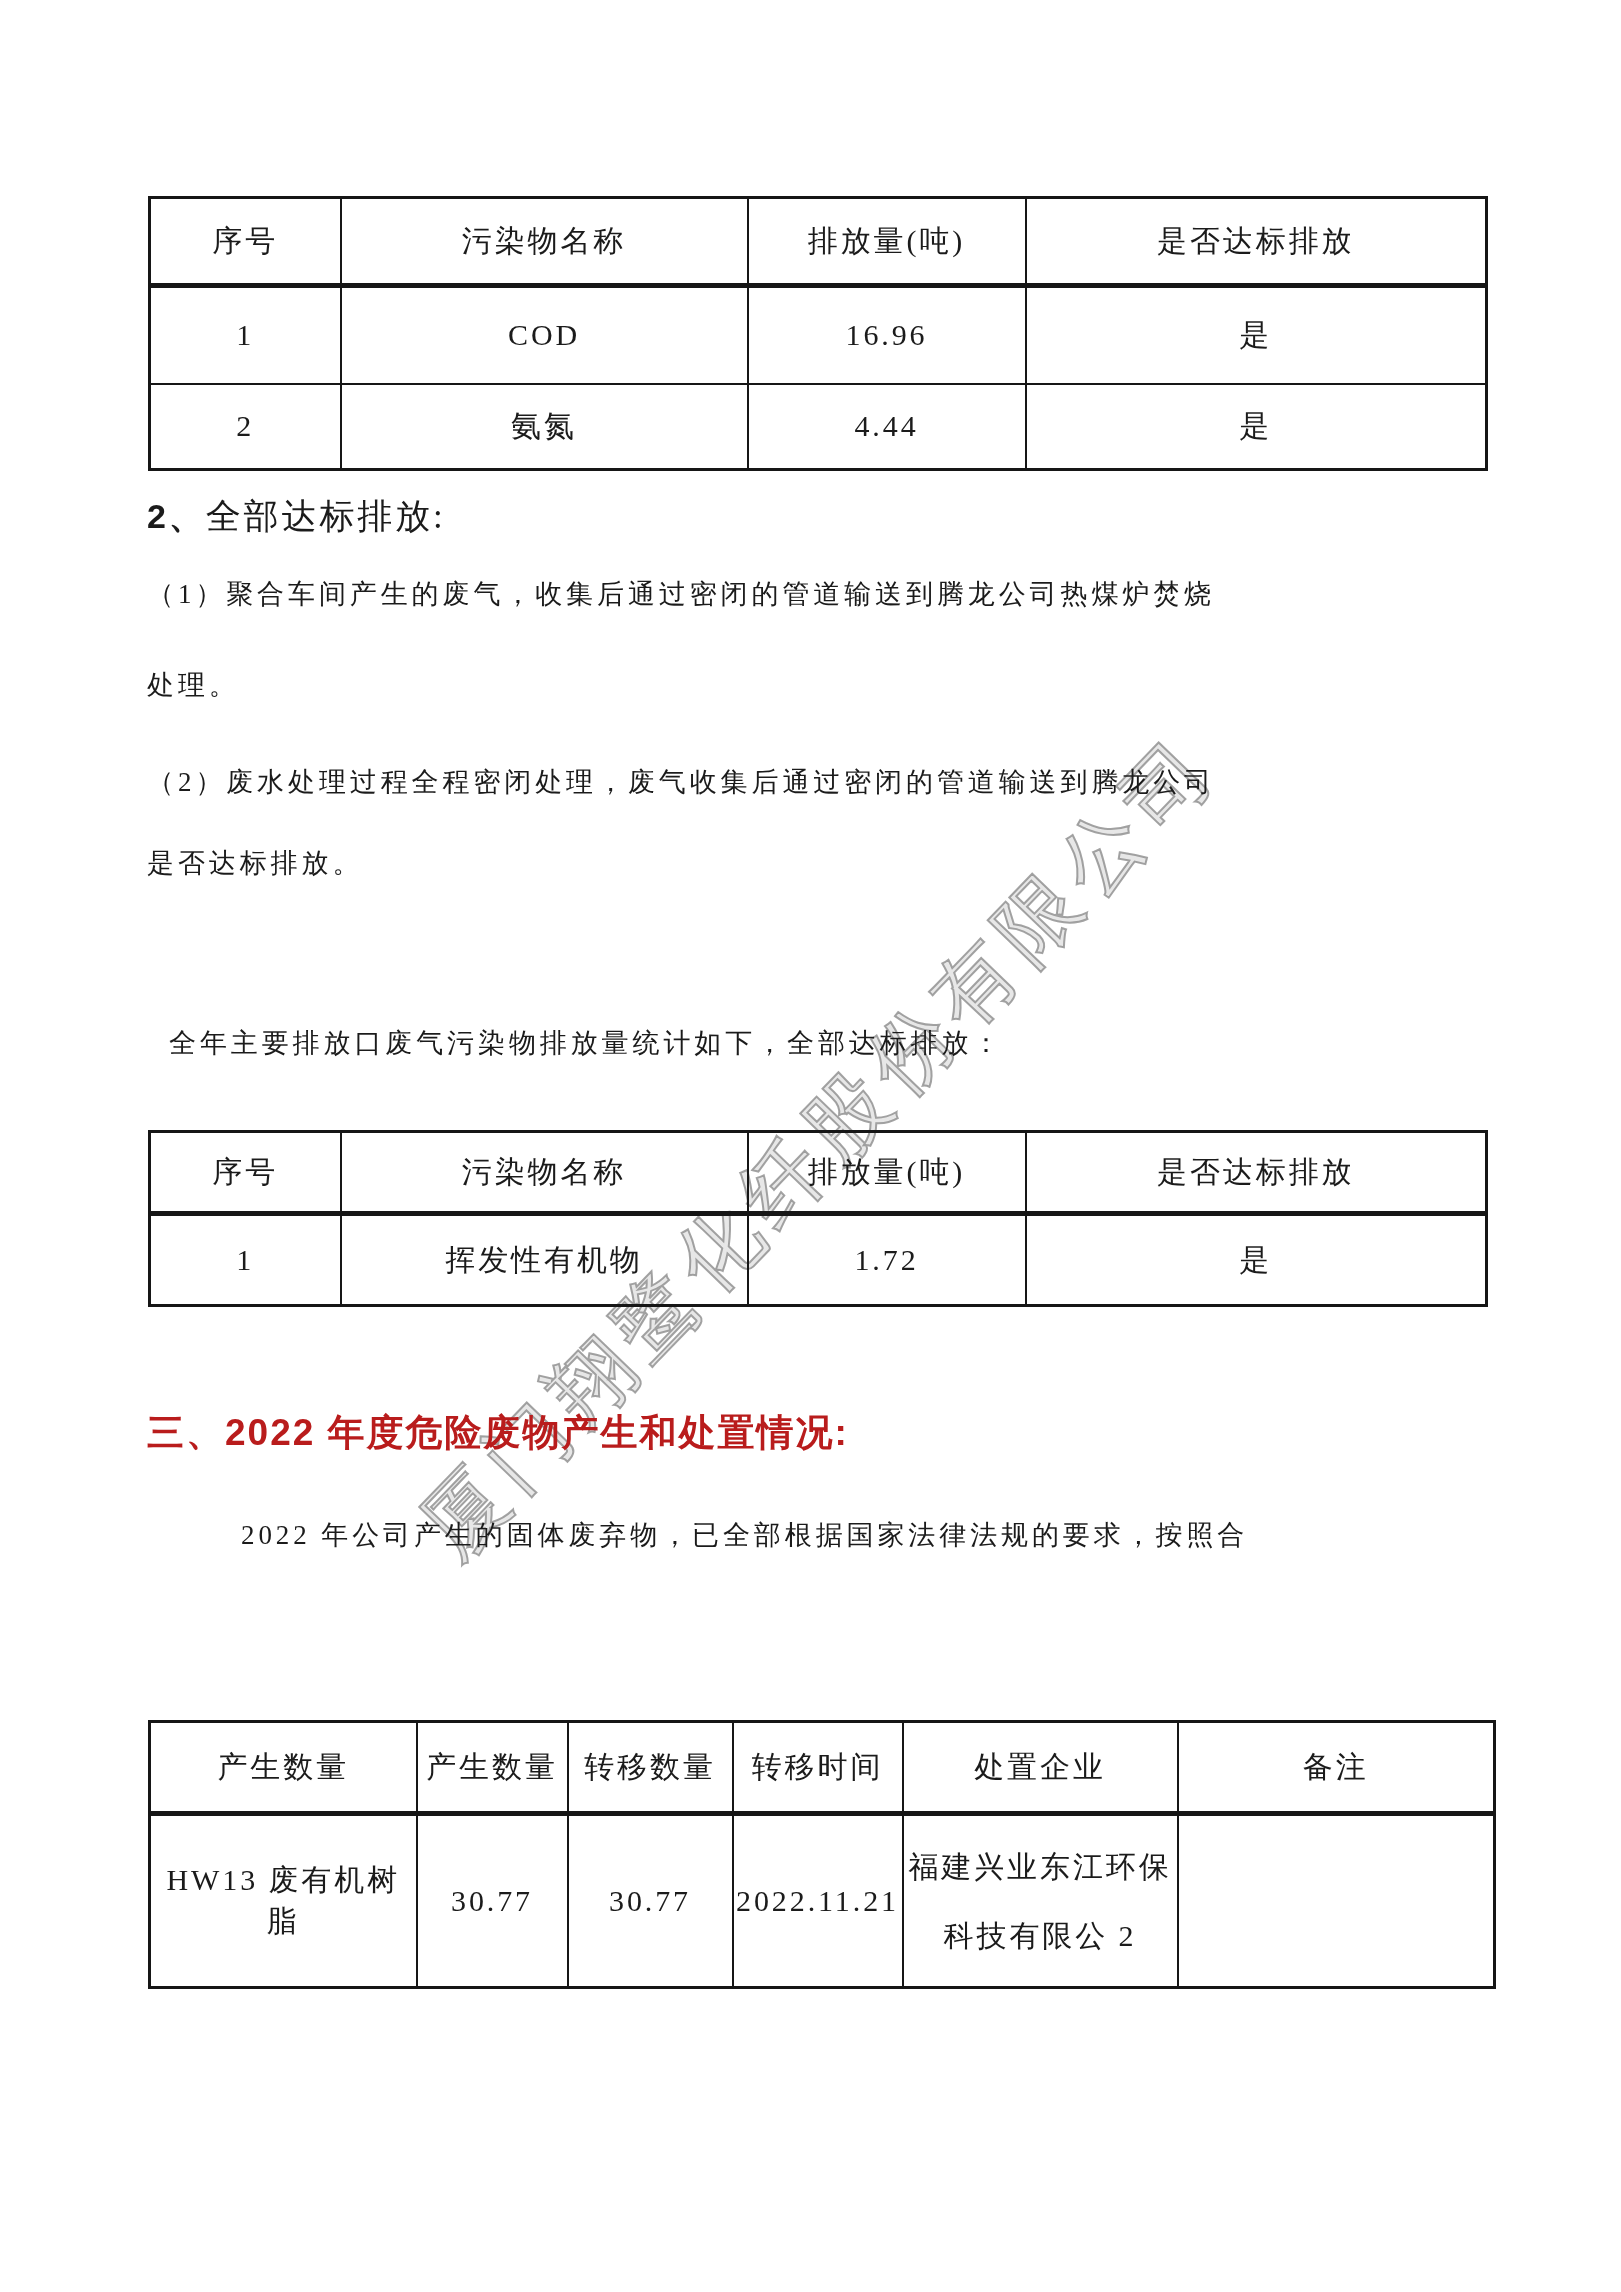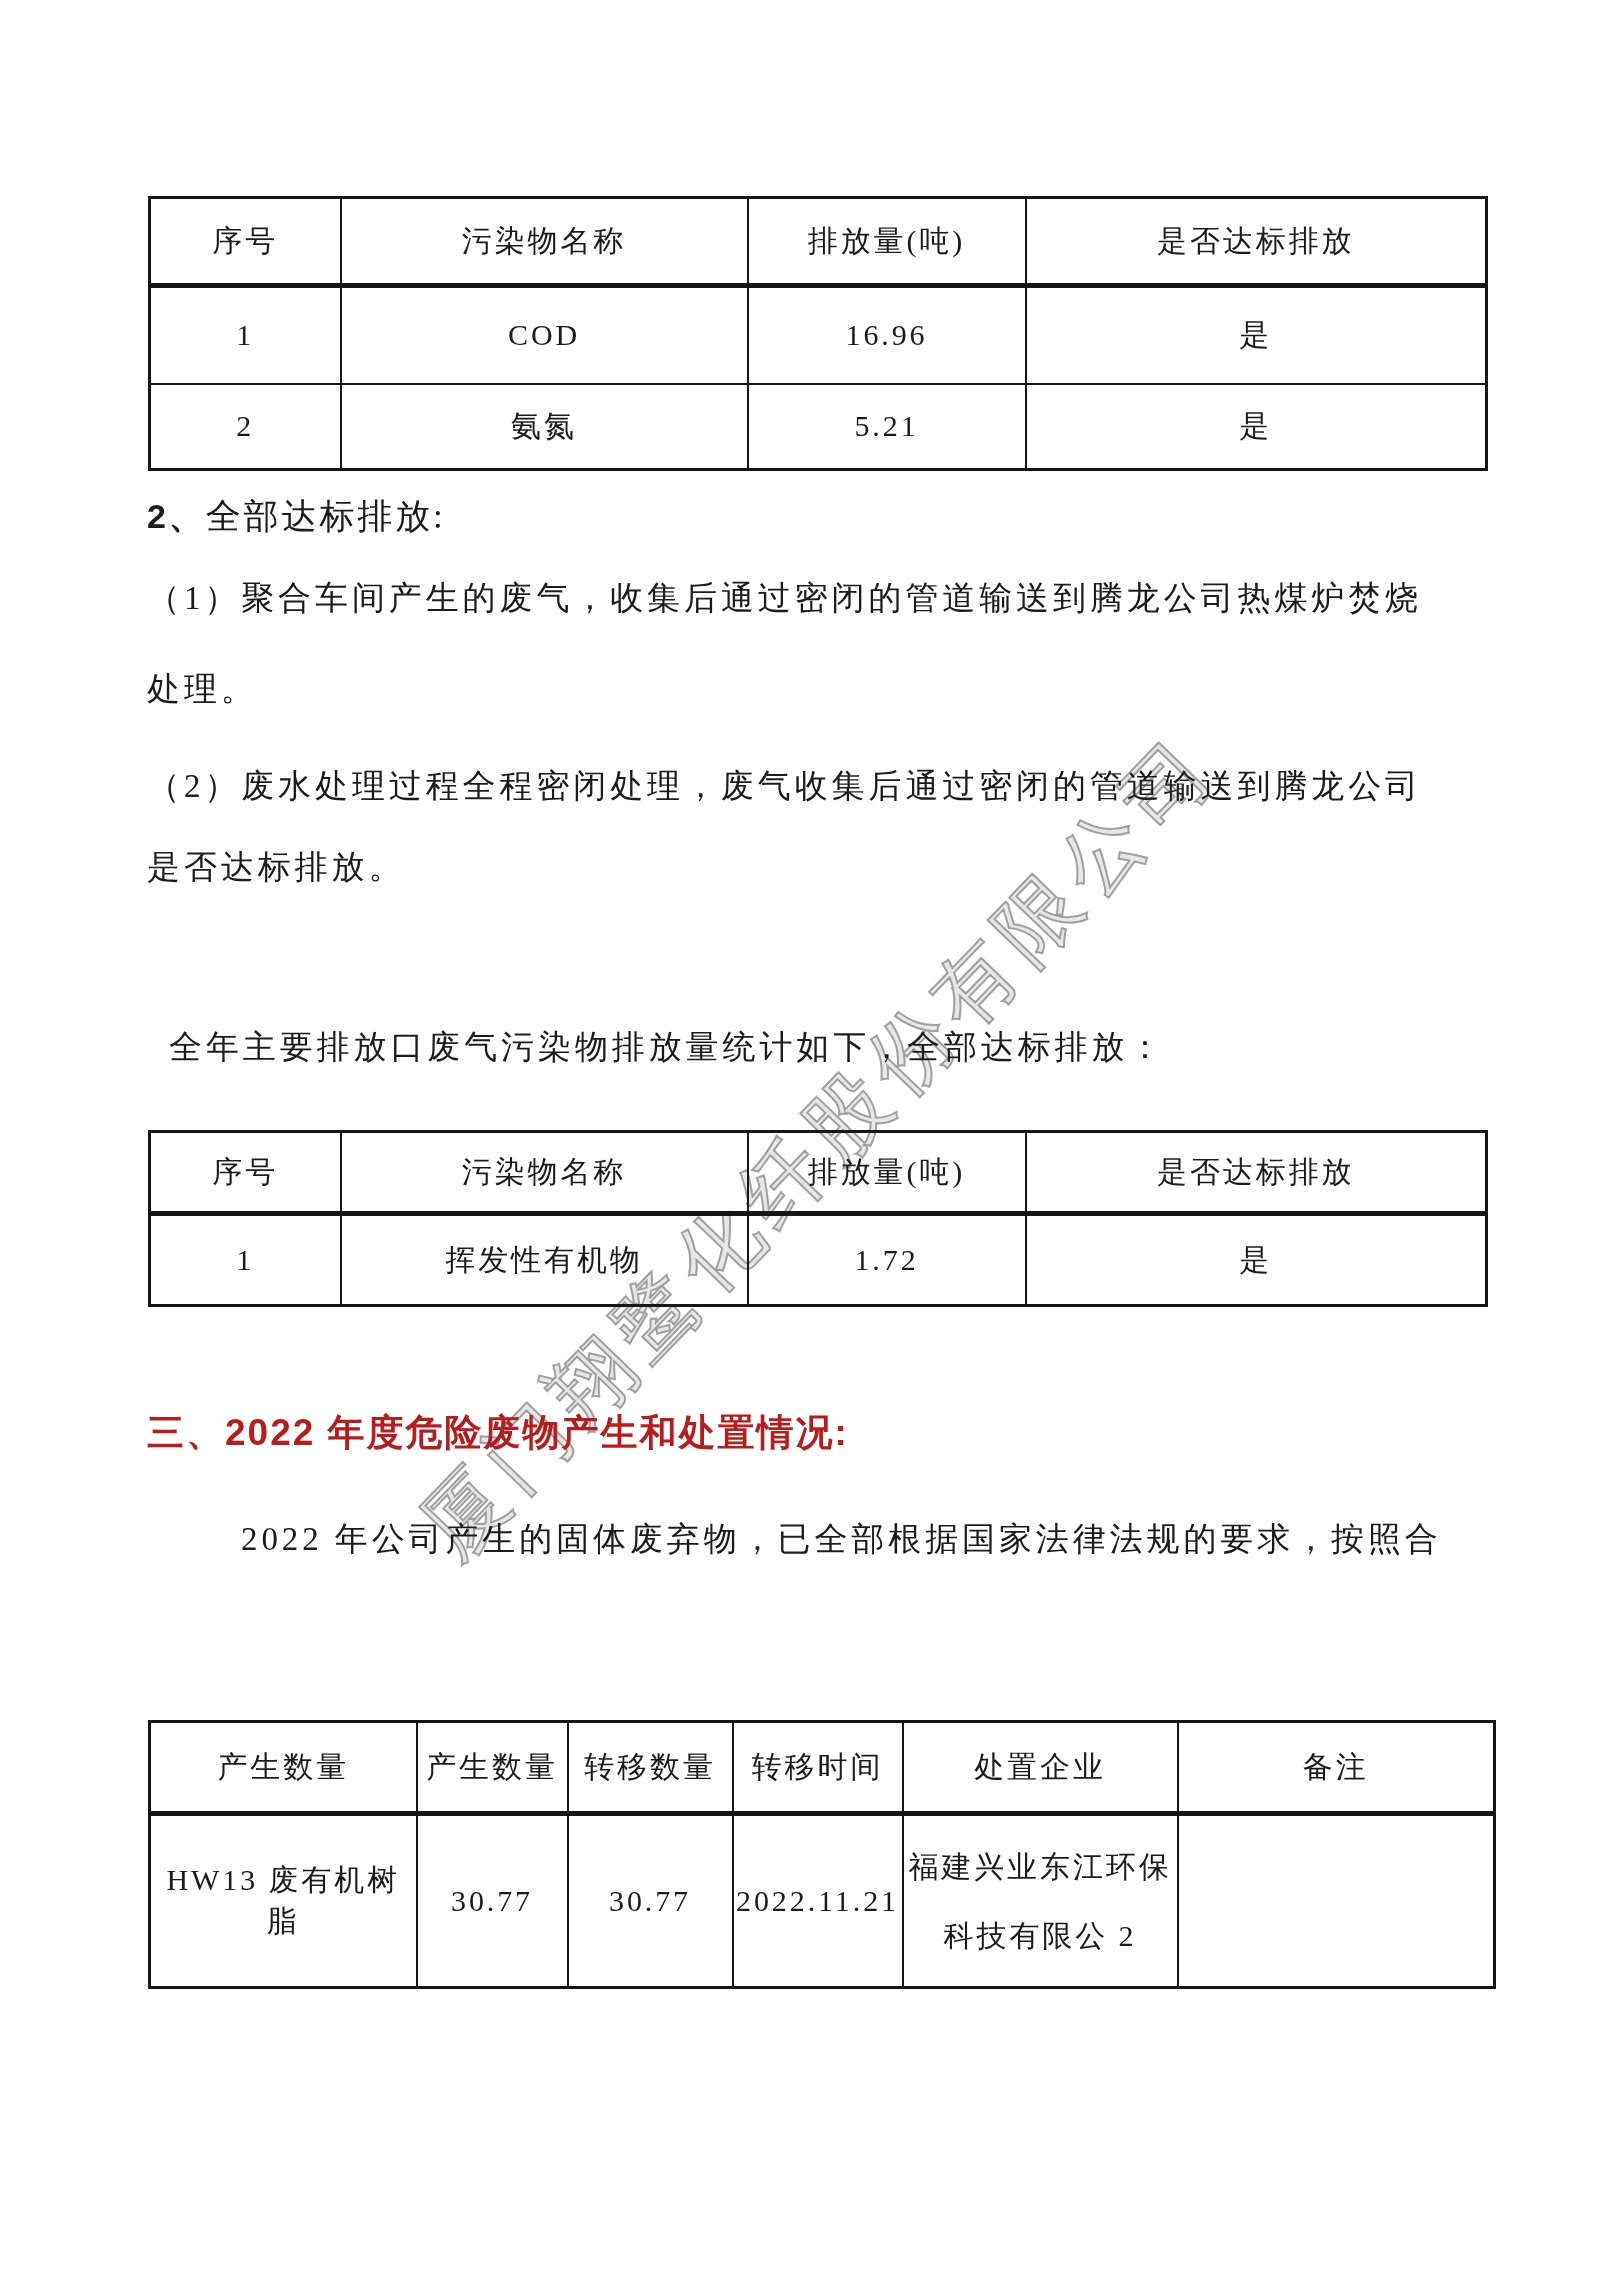--- a/index.html
+++ b/index.html
@@ -50,21 +50,21 @@
     border-bottom-width:5.9px;
     text-align:center;
     padding-right:113px;
   }
   .low{padding-top:25.5px;}
   .preline{white-space:pre-line;line-height:2.3;}
   
   .line{
     position:absolute;
     left:147px;
-    font-size:33px;
+    font-size:27px;
     letter-spacing:3.9px;
     white-space:nowrap;
   }
   .h2line{
     position:absolute;
     left:147px;top:493px;
     font-size:35px;
     letter-spacing:2.9px;
     white-space:nowrap;
   }
@@ -107,21 +107,21 @@
     </tr>
     <tr style="height:98px">
       <td class="low">1</td>
       <td>COD</td>
       <td>16.96</td>
       <td>是</td>
     </tr>
     <tr style="height:86px">
       <td class="low">2</td>
       <td>氨氮</td>
-      <td class="low">5.21</td>
+      <td class="low">4.44</td>
       <td>是</td>
     </tr>
   </tbody>
     </table>
 
   <div class="h2line">
     <span class="num">2、</span><span>全部达标排放:</span>
   </div>
   <div class="line" style="top:576px">（1）聚合车间产生的废气，收集后通过密闭的管道输送到腾龙公司热煤炉焚烧</div>
   <div class="line" style="top:667px">处理。</div>

